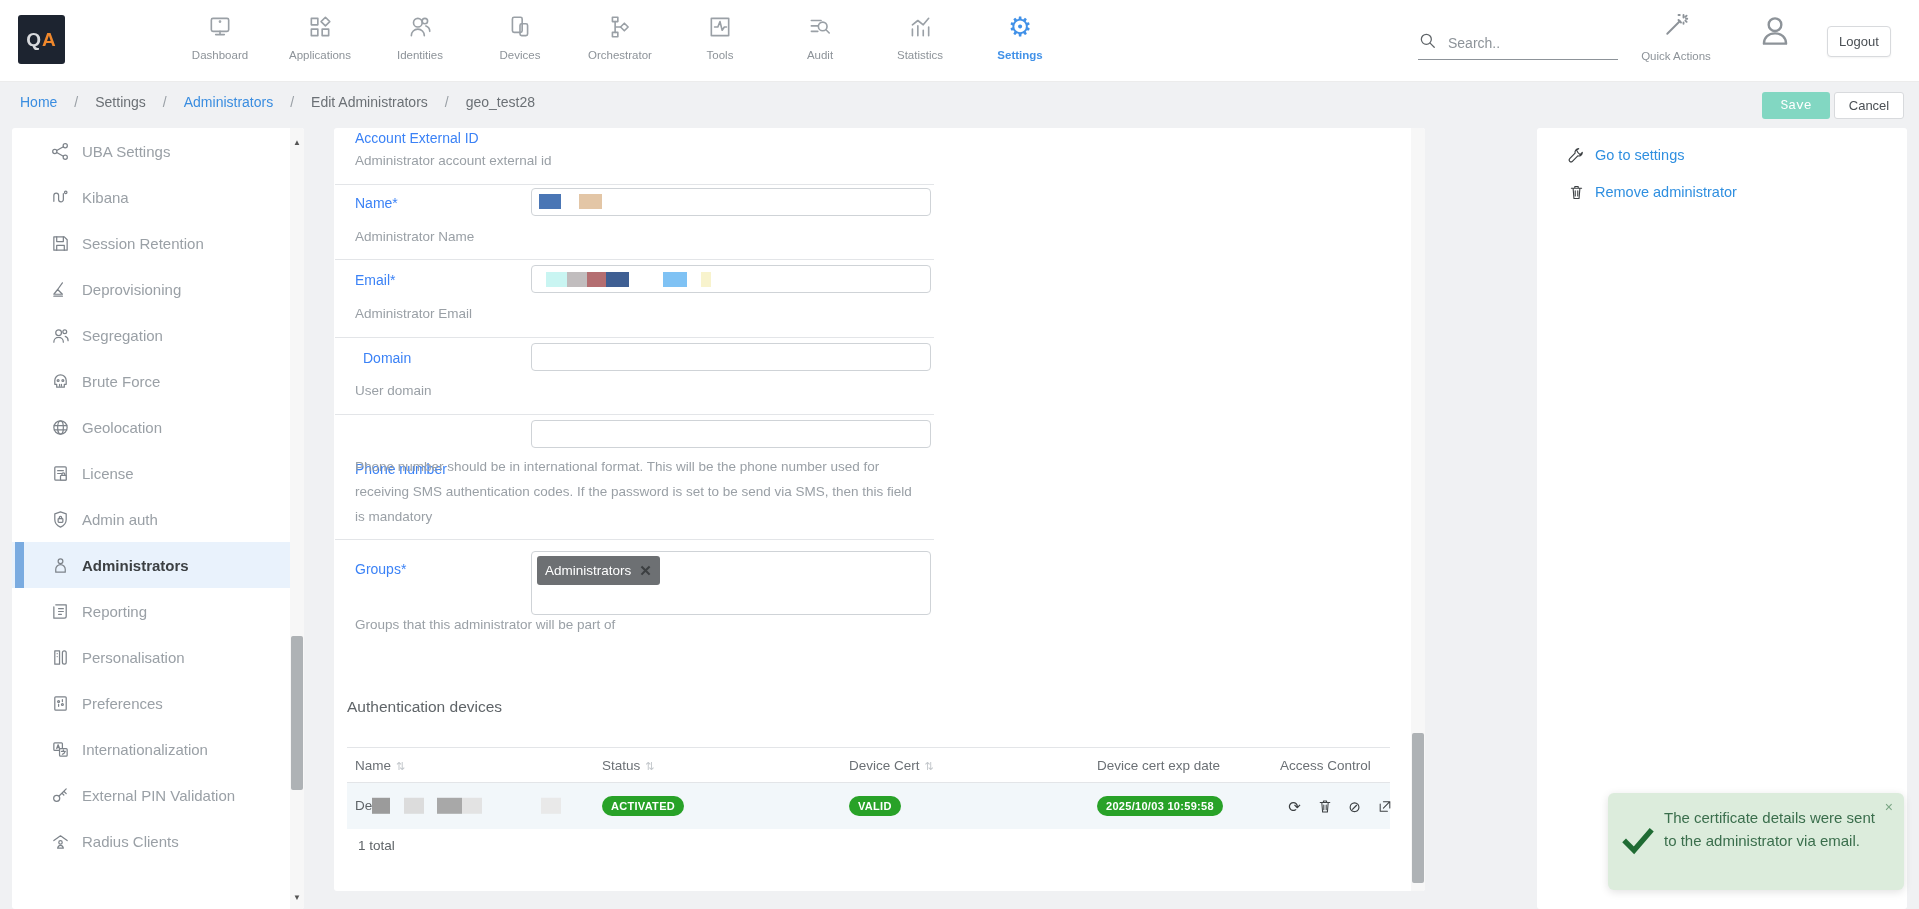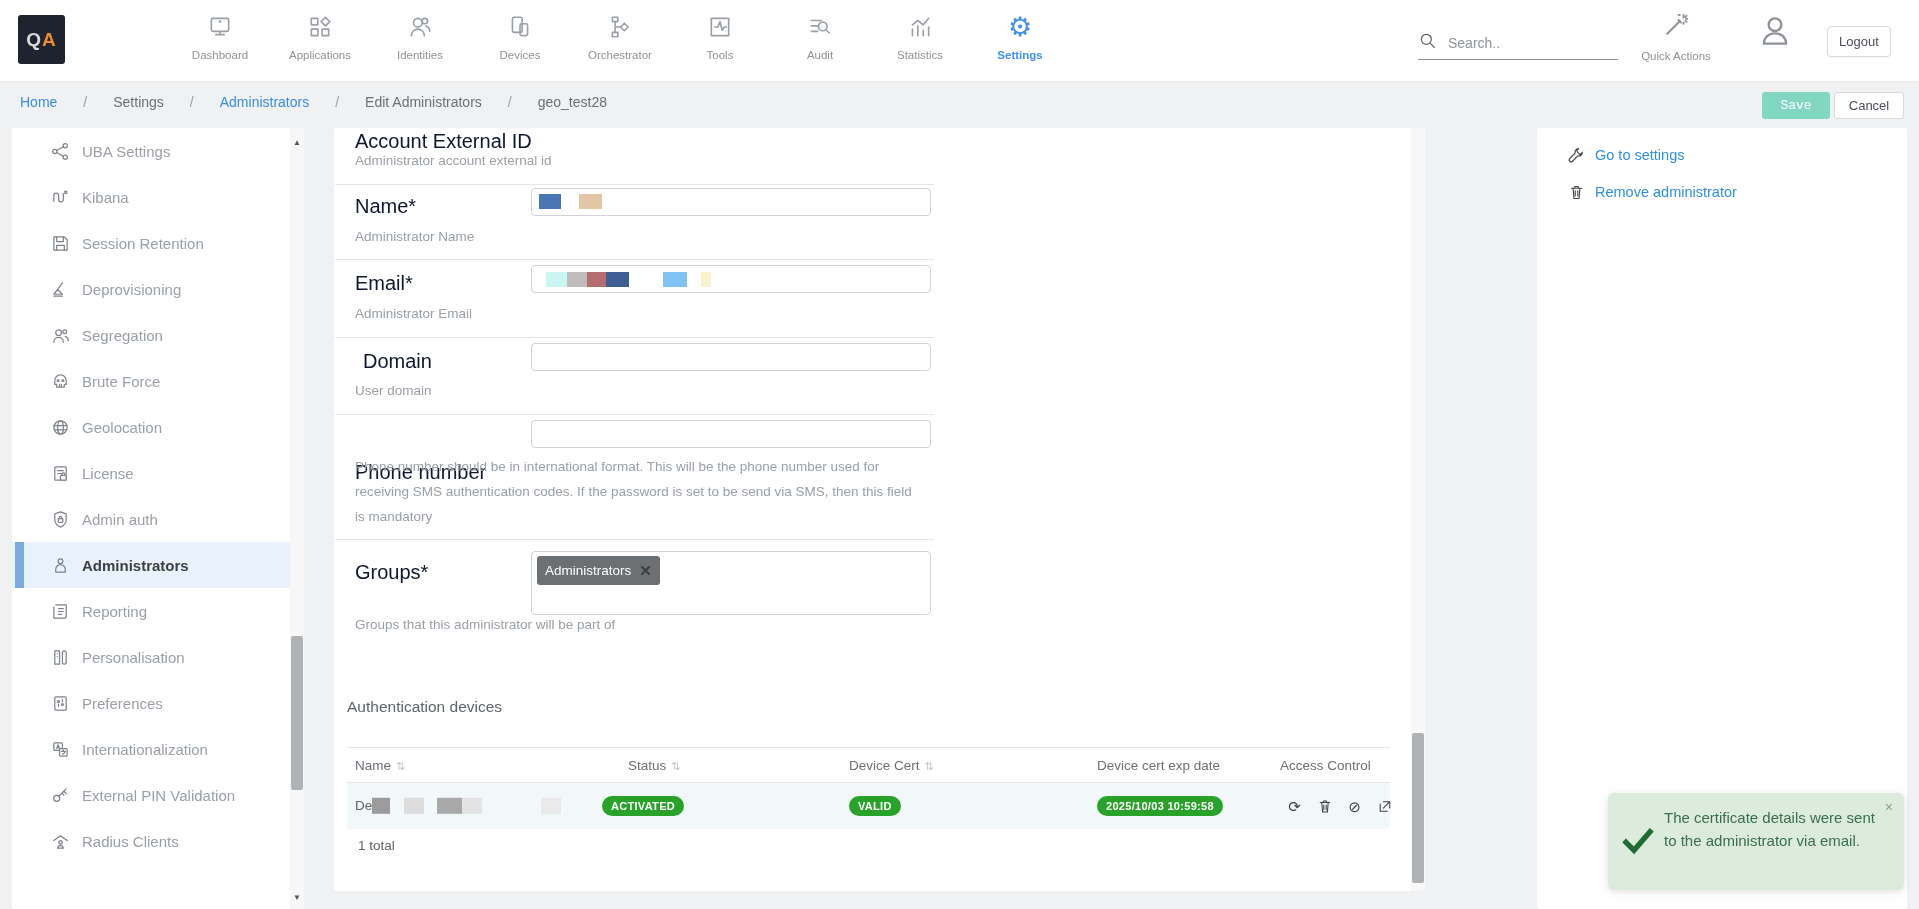--- a/index.html
+++ b/index.html
@@ -21,21 +21,21 @@
   .searchwrap { position:absolute; left:1418px; top:26px; width:200px; border-bottom:1px solid #8d9399; height:34px; display:flex; align-items:center; }
   .searchwrap input { border:none; outline:none; background:transparent; font-size:14px; color:#555; width:160px; margin-left:10px; font-family:"Liberation Sans",sans-serif; }
   .searchwrap input::placeholder { color:#8d9399; }
   .qa-wrap { position:absolute; left:1630px; top:10px; width:92px; text-align:center; cursor:pointer; }
   .qa-wrap .lbl { font-size:11.5px; color:#8d9399; margin-top:6px; }
   .usericon { position:absolute; left:1756px; top:12px; width:38px; height:38px; color:#8d9399; cursor:pointer; }
   .logoutbtn { position:absolute; left:1827px; top:26px; width:64px; height:31px; background:#fff; border:1px solid #d8dadd; border-radius:4px; font-size:13px; color:#4a4f54; cursor:pointer; box-shadow:0 1px 2px rgba(0,0,0,.05); font-family:"Liberation Sans",sans-serif; }
 
   
   .breadbar { position:absolute; left:0; top:83px; width:1919px; height:40px; background:#f0f1f3; }
-  .crumbs { position:absolute; left:20px; top:11px; font-size:14px; display:flex; gap:26px; }
+  .crumbs { position:absolute; left:20px; top:11px; font-size:14px; display:flex; gap:17px; }
   .crumbs .link { color:#3a8de0; cursor:pointer; }
   .crumbs .plain { color:#6b7075; }
   .crumbs .sep { color:#9aa0a6; }
   .savebtn { position:absolute; left:1762px; top:9px; width:68px; height:27px; background:#82d7c2; border:none; border-radius:3px; color:#fff; font-size:13px; cursor:pointer; font-family:Liberation Mono, monospace; }
   .cancelbtn { position:absolute; left:1834px; top:9px; width:70px; height:27px; background:#fff; border:1px solid #d8dadd; border-radius:3px; color:#4a4f54; font-size:13px; cursor:pointer; font-family:"Liberation Sans",sans-serif; }
 
   
   .sidebar { position:absolute; left:12px; top:128px; width:292px; height:781px; background:#fff; border-radius:3px; }
   .sideitem { position:relative; height:46px; display:flex; align-items:center; padding-left:38px; cursor:pointer; color:#9aa0a6; }
   .sideitem .sic { width:20px; height:20px; margin-right:12px; display:flex; align-items:center; justify-content:center; color:#7d838a; font-size:15px; }
@@ -43,21 +43,21 @@
   .sideitem.active { background:#e9f2fc; }
   .sideitem.active::before { content:""; position:absolute; left:3px; top:0; width:9px; height:46px; background:#7aabe0; }
   .sideitem.active .slbl { color:#3c4043; font-weight:bold; }
   .side-svg { stroke:currentColor; fill:none; stroke-width:1.3; stroke-linecap:round; stroke-linejoin:round; }
   .sb-track { position:absolute; right:0; top:0; width:14px; height:100%; background:#f7f7f7; border-radius:0 3px 3px 0; }
   .sb-arrow { position:absolute; left:0; width:14px; height:14px; font-size:8px; color:#555; text-align:center; line-height:14px; cursor:pointer; }
   .sb-thumb { position:absolute; left:1px; width:12px; background:#aeb2b5; border-radius:2px; cursor:pointer; }
 
   
   .main { position:absolute; left:334px; top:128px; width:1091px; height:763px; background:#fff; border-radius:3px; overflow:hidden; }
-  .flabel { position:absolute; left:21px; font-size:20px; color:#0f172a; }
+  .flabel { position:absolute; left:21px; font-size:14px; color:#3b82f6; }
   .fhelper { position:absolute; left:21px; font-size:13.5px; color:#9aa0a6; line-height:25px; }
   .finput { position:absolute; left:197px; width:400px; height:28px; border:1px solid #cfd3d7; border-radius:4px; background:#fff; }
   .divider { position:absolute; left:1px; width:599px; height:1px; background:#e3e5e8; }
   .redact { position:absolute; height:15px; }
   .groupsbox { position:absolute; left:197px; width:400px; height:64px; border:1px solid #cfd3d7; border-radius:4px; background:#fff; }
   .chip { position:absolute; left:5px; top:4px; height:29px; background:#6d7073; border-radius:3px; color:#fff; font-size:13.5px; display:flex; align-items:center; padding:0 8px; gap:8px; }
   .chip .x { font-size:15px; color:#3c3f41; font-weight:bold; cursor:pointer; }
   .permnote { position:absolute; left:13px; font-size:13px; font-style:italic; color:#8d9399; }
   .secheading { position:absolute; left:13px; font-size:15.5px; color:#5f6468; }
   .tbl { position:absolute; left:13px; width:1043px; }
@@ -438,21 +438,21 @@
     </div>
   </div>
   <div class="fhelper" style="top:484px;">Groups that this administrator will be part of</div>
 
 
   <div class="secheading" style="top:570px;">Authentication devices</div>
 
   <div class="tbl" style="top:619px; height:82px;">
     <div class="tbl-head">
       <span class="col" style="left:8px;"><span>Name</span><span class="sortarrow">⇅</span></span>
-      <span class="col" style="left:255px;margin-left:26px;"><span>Status</span><span class="sortarrow">⇅</span></span>
+      <span class="col" style="left:255px;"><span>Status</span><span class="sortarrow">⇅</span></span>
       <span class="col" style="left:502px;"><span>Device Cert</span><span class="sortarrow">⇅</span></span>
       <span class="col" style="left:750px;"><span>Device cert exp date</span></span>
       <span class="col" style="left:933px;"><span>Access Control</span></span>
     </div>
     <div class="tbl-row">
       <span class="col" style="left:8px;">
         <span>De</span><span class="nmblock" style="width:18px;background:#9b9b9b;"></span><span class="nmblock" style="width:20px;background:#dcdcdc;margin-left:14px;"></span><span class="nmblock" style="width:25px;background:#a8a8a8;margin-left:13px;"></span><span class="nmblock" style="width:20px;background:#e3e3e3;"></span><span class="nmblock" style="width:20px;background:#e9e9e9;margin-left:59px;"></span>
       </span>
       <span class="col" style="left:255px;"><span class="badge">ACTIVATED</span></span>
       <span class="col" style="left:502px;"><span class="badge">VALID</span></span>

